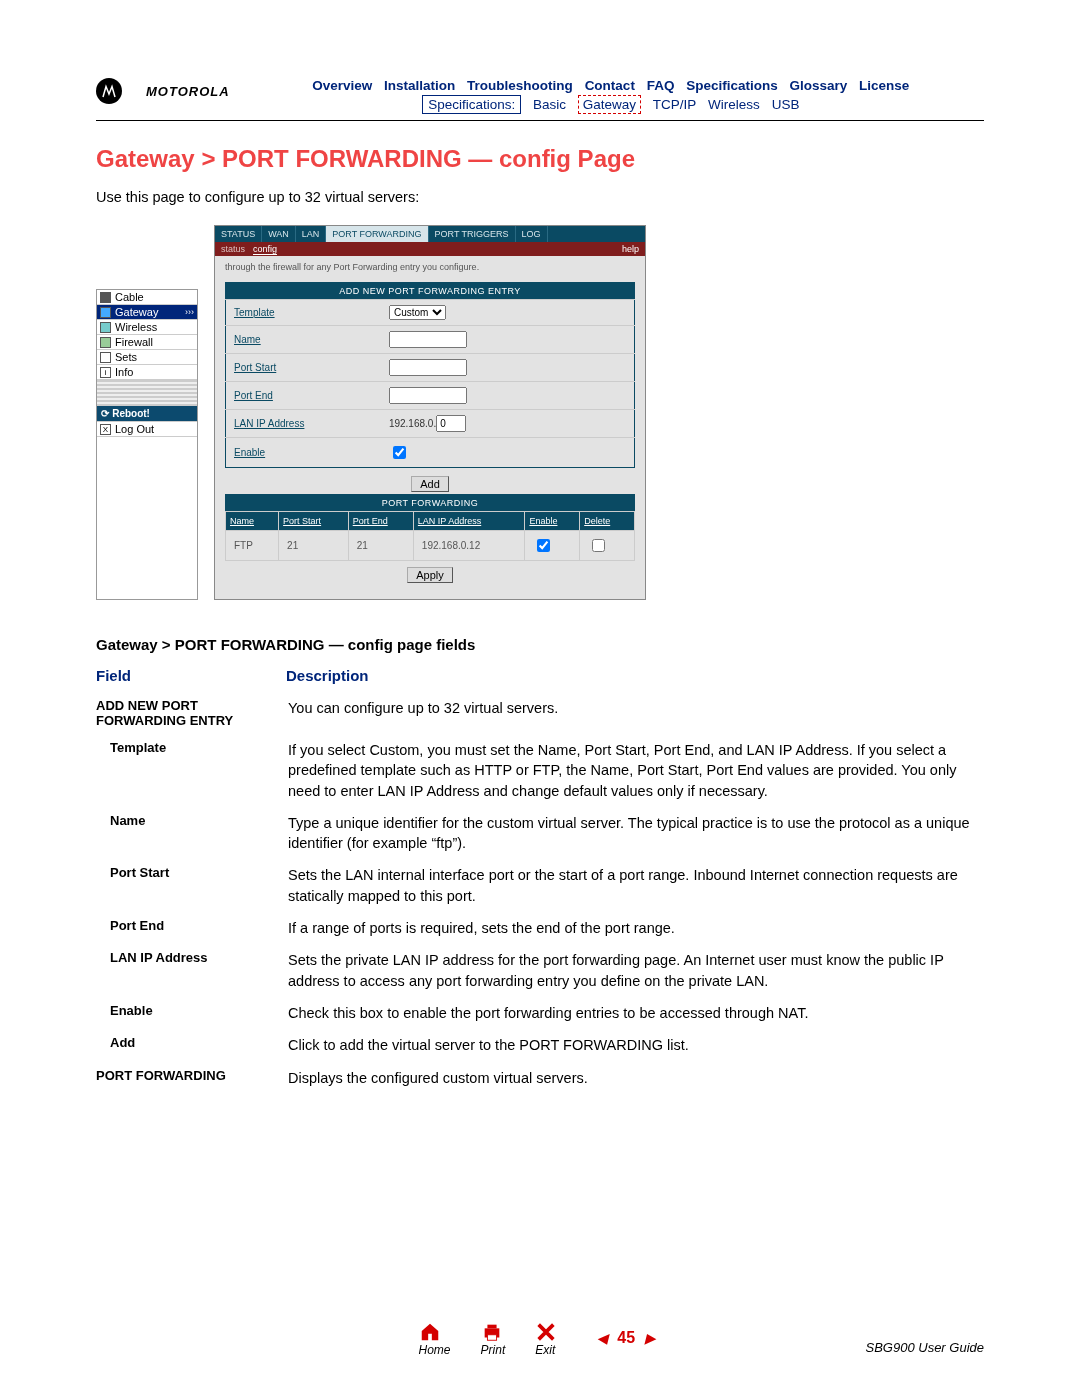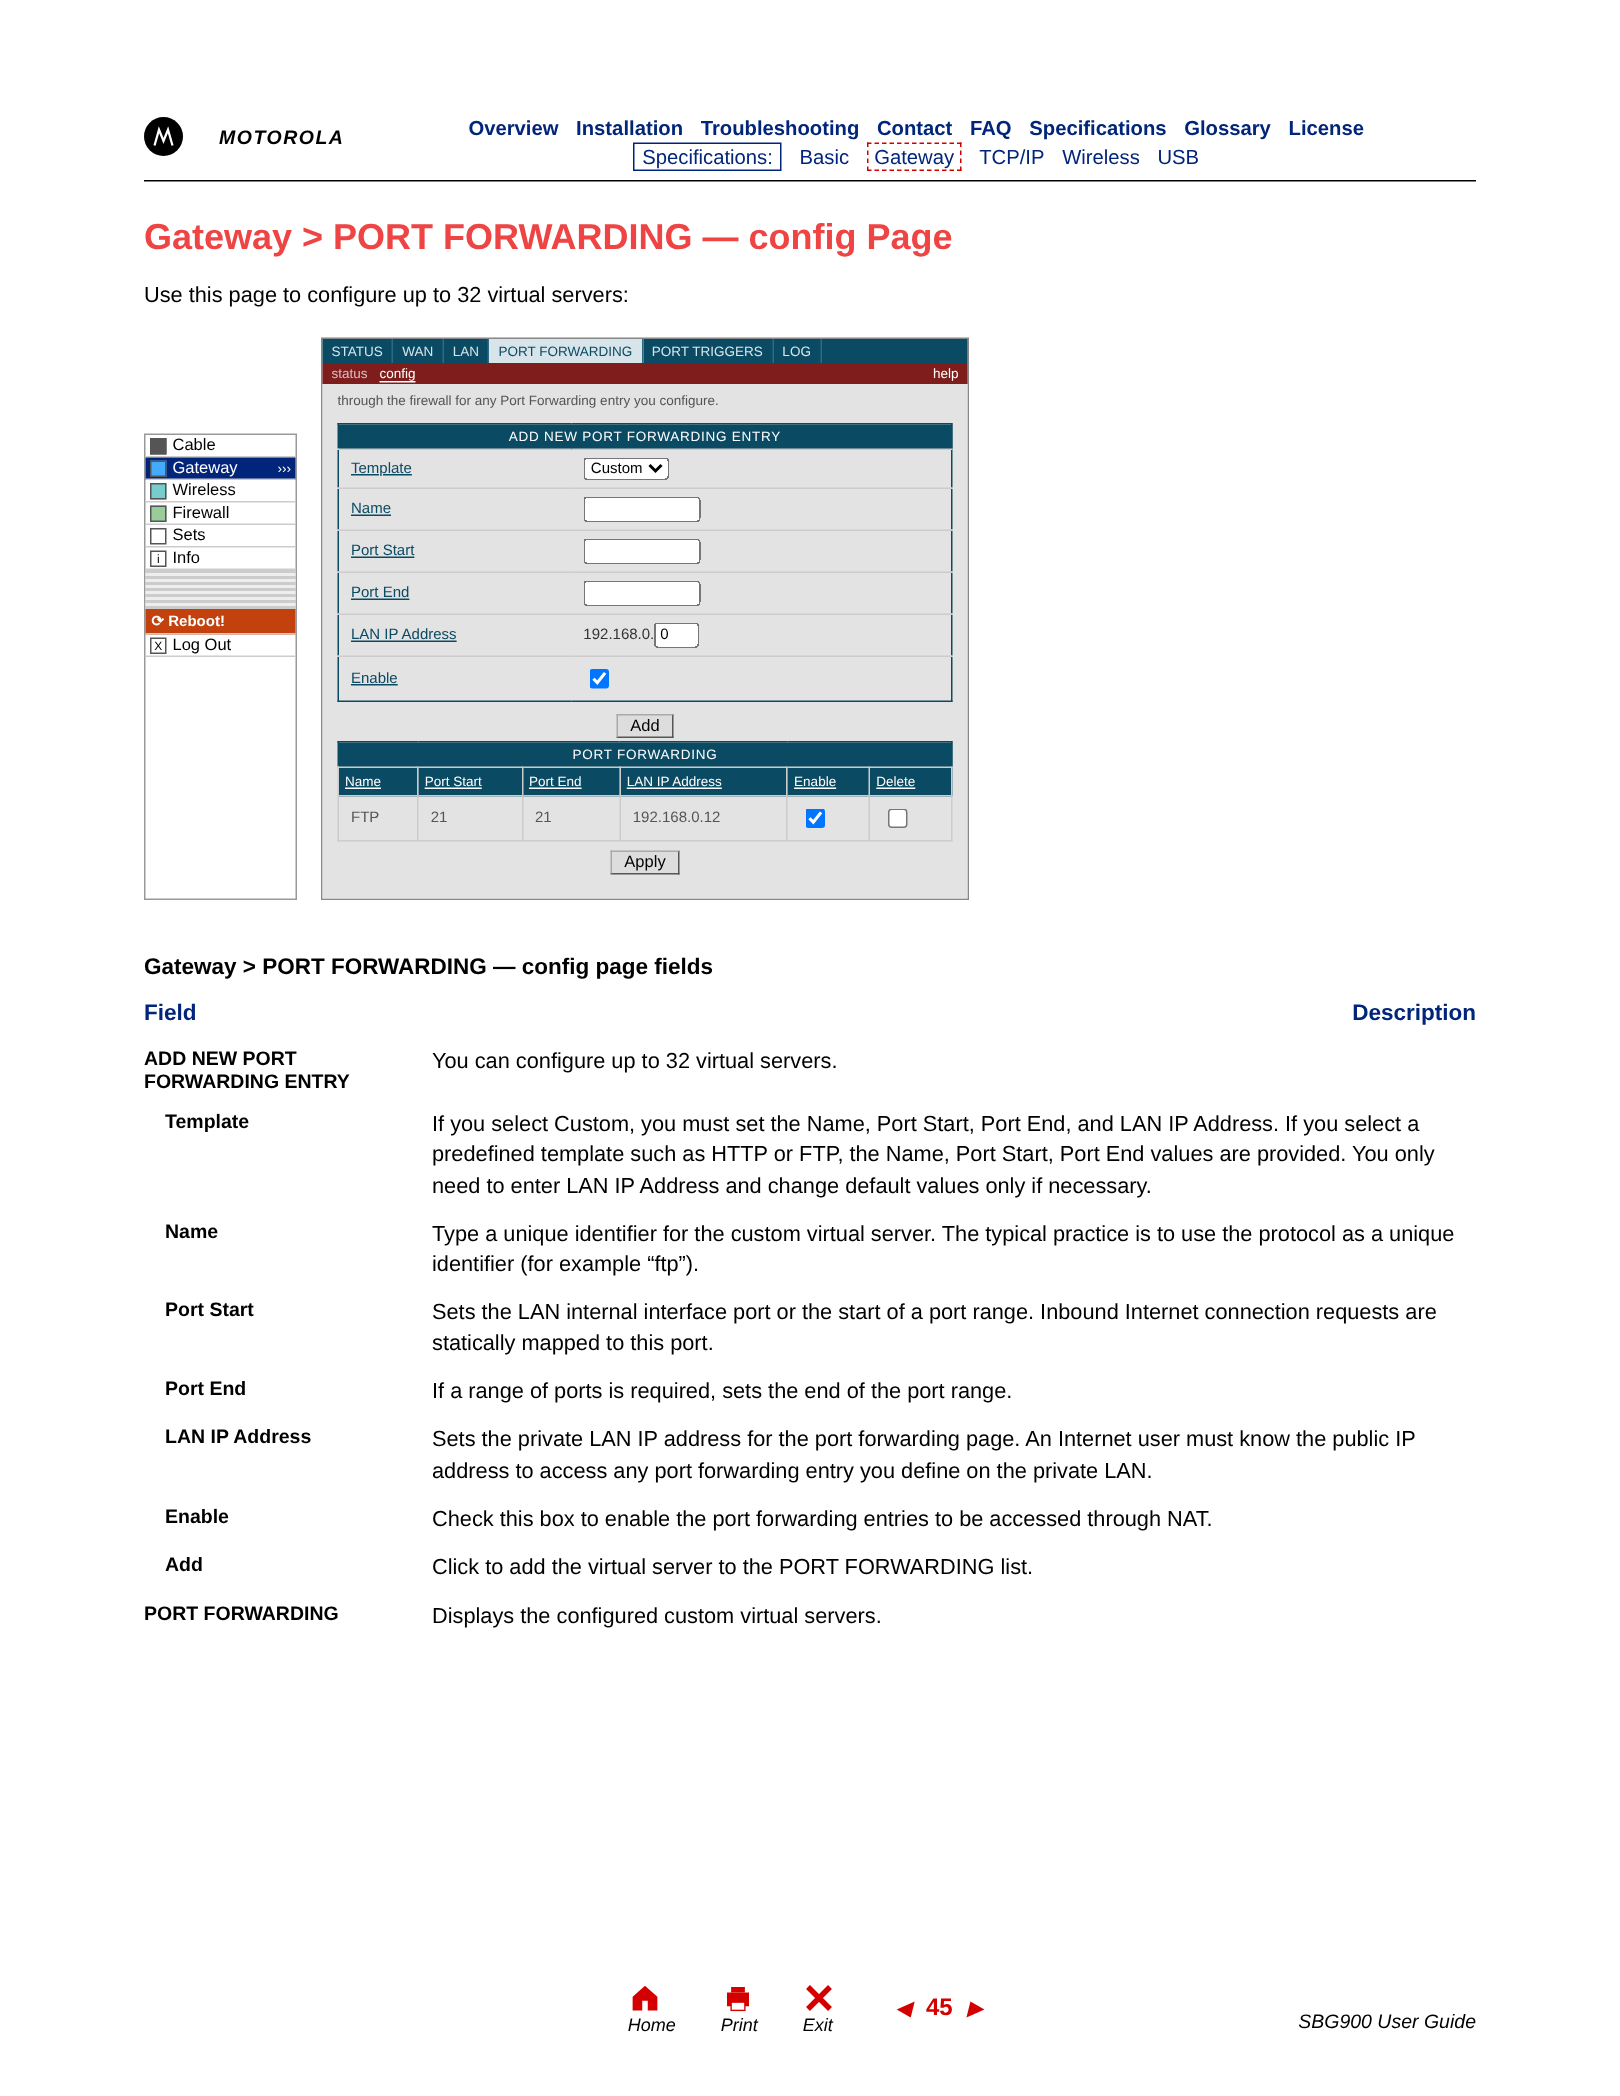--- a/index.html
+++ b/index.html
@@ -25,21 +25,21 @@
 
   
   .shot-row { display: flex; gap: 16px; }
   .side-menu { width: 100px; border: 1px solid #999; font-size: 11px; background: #fff; margin-top: 64px; }
   .side-menu .itm { display:flex; align-items:center; gap:4px; padding:1px 3px; border-bottom:1px solid #ccc; }
   .side-menu .sq { width:9px; height:9px; display:inline-block; border:1px solid #555; }
   .side-menu .gw { background:#00257a; }
   .side-menu .gw-row { background:#00257a; color:#fff; }
   .side-menu .arrow { margin-left:auto; font-size:9px; }
   .side-menu .stripes { height:26px; background: repeating-linear-gradient(0deg,#ccc 0 2px,#eee 2px 4px); }
-  .side-menu .reboot { background:#c2410c; color:#fff; font-weight:bold; padding:2px 4px; border-bottom:1px solid #ccc; font-size:10px; }
+  .side-menu .reboot { background:#0c4a6e; color:#fff; font-weight:bold; padding:2px 4px; border-bottom:1px solid #ccc; font-size:10px; }
 
   .config-panel { flex: 0 0 auto; width: 430px; border: 1px solid #888; background: #eee; font-size: 10px; }
   .cp-tabs { background:#0a4a63; display:flex; color:#d7e5ea; font-size:9px; }
   .cp-tabs div { padding:3px 6px; border-right:1px solid #2a6a83; }
   .cp-tabs .act { background:#d7e5ea; color:#0a4a63; }
   .cp-sub { background:#7f1d1d; display:flex; color:#fff; font-size:9px; padding:2px 6px; justify-content:space-between; }
   .cp-sub .lft span { margin-right:8px; opacity:.7; }
   .cp-sub .lft .csel { opacity:1; border-bottom:1px solid #fff; }
   .cp-body { background:#e3e3e3; padding:6px 10px 14px 10px; color:#333; }
   .cp-body .note { font-size:9px; color:#555; margin-bottom:10px; }
@@ -50,21 +50,21 @@
   .form-tbl input[type=text] { width:70px; font-size:10px; }
   .form-tbl select { font-size:10px; }
   .btn-small { display:block; margin:6px auto 2px auto; padding:1px 8px; font-size:11px; background:#ddd; border:1px outset #aaa; }
   .pf-tbl { width:100%; border:1px solid #0a4a63; border-collapse:collapse; font-size:10px; }
   .pf-tbl th.hdrcell { background:#0a4a63; color:#fff; text-align:center; padding:3px; font-size:9px; font-weight:normal; letter-spacing:.5px; }
   .pf-tbl .col { background:#0a4a63; color:#fff; padding:4px; text-decoration:underline; font-size:9px; text-align:left; }
   .pf-tbl td { padding:5px 8px; border:1px solid #ccc; color:#555; }
 
   
   h3.fields-title { font-size: 15px; font-weight:bold; margin: 36px 0 14px 0; }
-  .colhdr { display:flex; gap:4px; margin-bottom:8px; color:#00257a; font-weight:bold; font-size:15px;justify-content:space-between; }
+  .colhdr { display:flex; gap:20px; margin-bottom:8px; color:#00257a; font-weight:bold; font-size:15px; }
   .colhdr .c1 { width:170px; }
   table.desc { width:100%; border-collapse:collapse; font-size:14.5px; }
   table.desc td { padding:6px 8px 6px 0; vertical-align:top; }
   table.desc td.label { width:170px; font-weight:bold; font-size:13px; padding-left:14px; }
   table.desc td.label.nopad { padding-left:0; }
   table.desc td.val { line-height:1.4; }
 
   
   .footer { position:absolute; bottom:40px; left:96px; right:96px; text-align:center; font-style:italic; font-size:13px; }
   .footer .icons { display:inline-flex; gap:30px; align-items:flex-end; margin-right:30px; }

